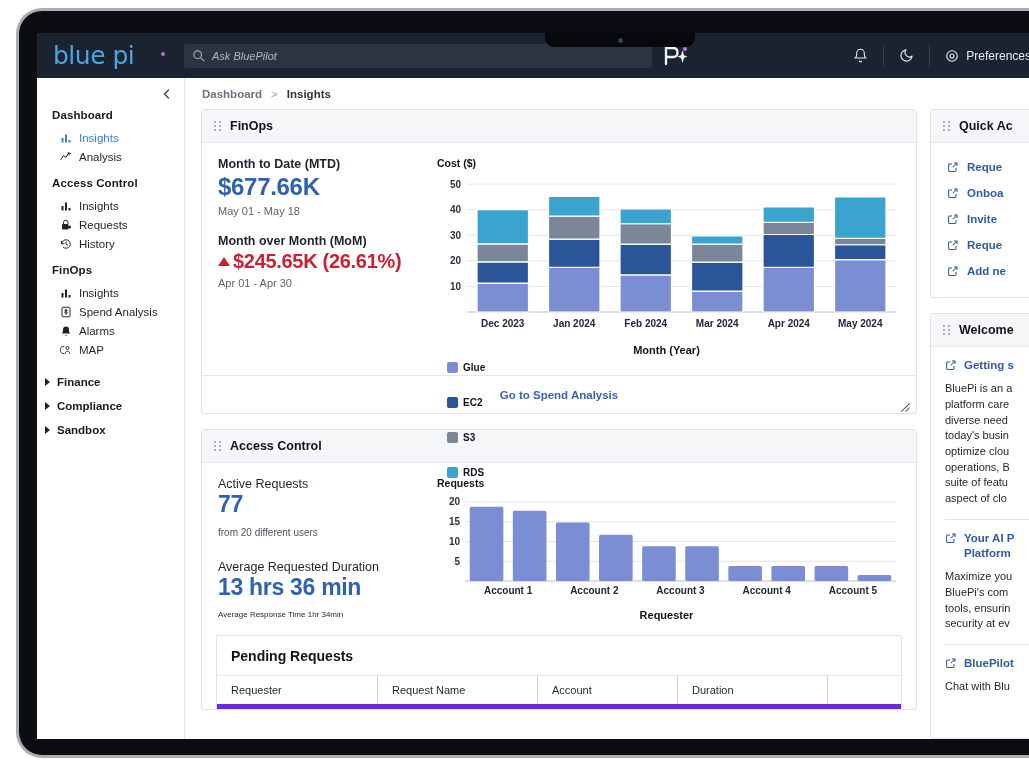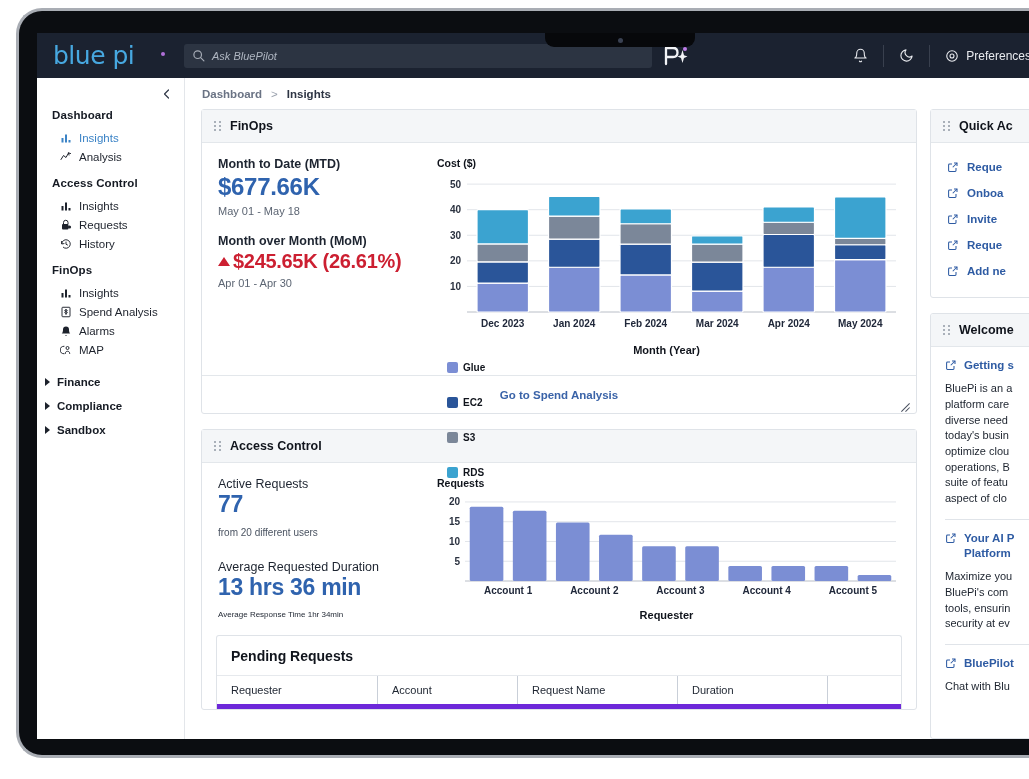--- a/index.html
+++ b/index.html
@@ -581,22 +581,22 @@
                       <text x="415.90000000000003" y="101" text-anchor="middle" class="cat">Account 5</text>
                     </svg>
                   <div class="axis-title" style="margin-left:-8px;">Requester</div>
                 </div>
               </div>
 
               <div class="pending">
                 <div class="pending-title">Pending Requests</div>
                 <div class="pending-head" id="pending-cols">
                     <div class="th" style="width: 160px;">Requester</div>
+                    <div class="th" style="width: 160px;">Request Name</div>
                     <div class="th" style="width: 140px;">Account</div>
-                    <div class="th" style="width: 160px;">Request Name</div>
                     <div class="th" style="width: 150px;">Duration</div>
                     <div class="th" style="width: 60px;"></div>
                   </div>
               </div>
             </div>
 
           </div>
 
           <div id="col-right">
 

